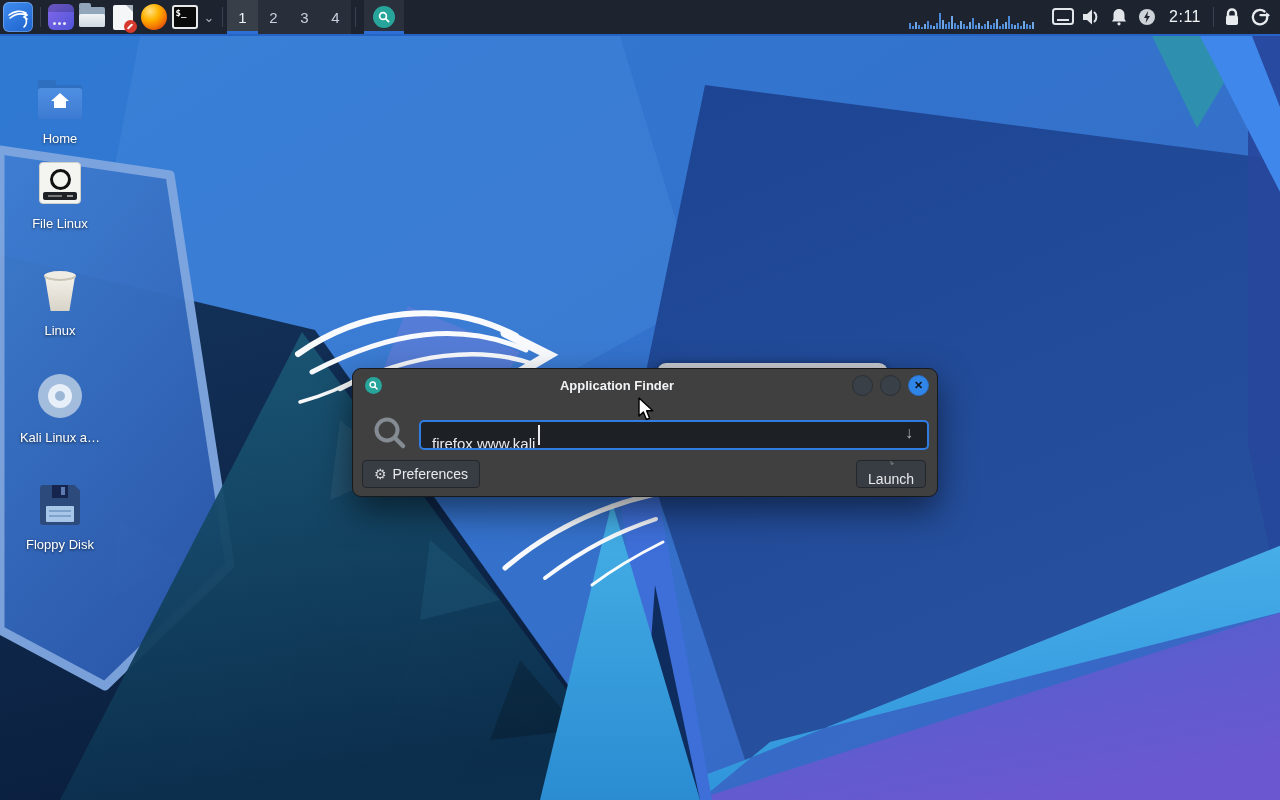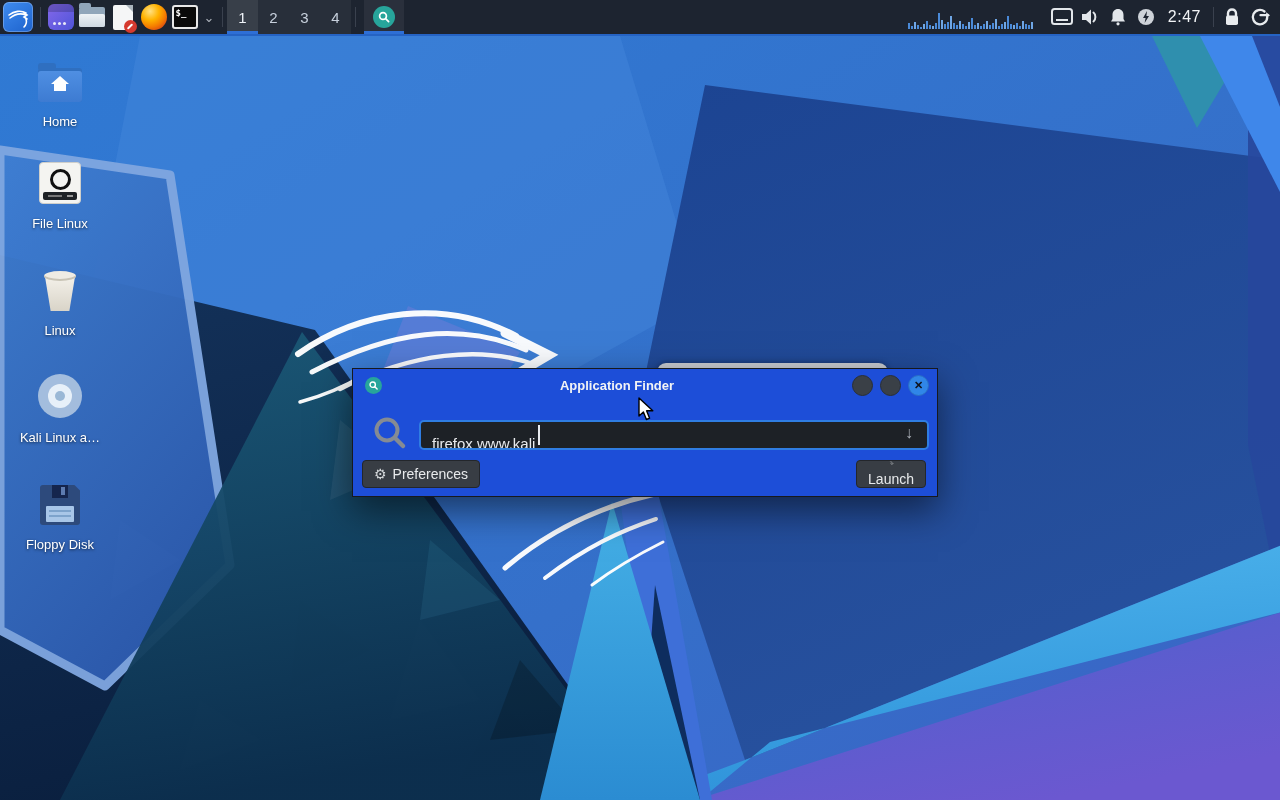--- a/index.html
+++ b/index.html
@@ -89,21 +89,21 @@
   .floppy .label { position:absolute; left:6px; right:6px; bottom:3px; height:16px; background:#a8c6e8; border-radius:1px; }
   .floppy .label i { position:absolute; left:3px; right:3px; top:4px; height:2px; background:#7da3cc;
             box-shadow:0 5px 0 #7da3cc; }
 
   
   .ghost-win { position:absolute; left:657px; top:363px; width:231px; height:12px; z-index:3;
                background:#c8cbd0; border-radius:9px 9px 0 0; box-shadow:0 0 6px rgba(0,0,0,.35); }
 
   
   .dialog { position:absolute; left:352px; top:368px; width:586px; height:129px; z-index:5;
-            background:#1d4ed8; border:1px solid #17191d; border-radius:0;
+            background:#404040; border:1px solid #17191d; border-radius:9px;
             box-shadow:0 14px 34px rgba(0,0,0,.5); }
   .titlebar { position:absolute; top:0; left:0; right:0; height:33px; display:flex; align-items:center; padding:0 8px; }
   .tb-icon { width:17px; height:17px; border-radius:50%; background:#27a59b; margin-left:4px;
              display:flex; align-items:center; justify-content:center; }
   .tb-title { flex:1; text-align:center; color:#f2f3f5; font-weight:bold; font-size:13px; }
   .tb-btns { display:flex; gap:7px; }
   .tb-circle { width:21px; height:21px; border-radius:50%; background:#3a4047; border:1px solid #2a2f35; }
   .tb-close { background:#3086e8; border-color:#2a6fc4; color:#10141c; font-size:11px; font-weight:bold;
               display:flex; align-items:center; justify-content:center; }
   .big-mag { position:absolute; left:18px; top:46px; }
@@ -331,38 +331,38 @@
         <path d="M10,2 C6.7,2 4.5,4.5 4.5,8 L4.5,12 L3,14.5 L17,14.5 L15.5,12 L15.5,8 C15.5,4.5 13.3,2 10,2 Z" fill="#e2e6ea"></path>
         <circle cx="10" cy="16.8" r="1.6" fill="#e2e6ea"></circle>
       </svg>
     </div>
     <div class="tray-ic">
       <svg width="20" height="20" viewBox="0 0 20 20">
         <circle cx="10" cy="10" r="8" fill="#ced3d9"></circle>
         <polygon points="11,4 7,11 9.6,11 8.6,16 13,9 10.4,9" fill="#1d2430"></polygon>
       </svg>
     </div>
-    <div class="clock">2:47</div>
+    <div class="clock">2:11</div>
     <div class="psep"></div>
     <div class="tray-ic">
       <svg width="18" height="20" viewBox="0 0 18 20">
         <path d="M5,9 L5,6.5 C5,4 6.6,2.5 9,2.5 C11.4,2.5 13,4 13,6.5 L13,9" stroke="#e8ebee" stroke-width="2.4" fill="none"></path>
         <rect x="3" y="8.5" width="12" height="9.5" rx="1.8" fill="#e8ebee"></rect>
       </svg>
     </div>
     <div class="tray-ic" style="margin-right:6px">
       <svg width="20" height="20" viewBox="0 0 20 20">
         <path d="M14.5,4.5 A7.2,7.2 0 1 0 17.2,10" stroke="#e8ebee" stroke-width="2.3" fill="none" stroke-linecap="round"></path>
         <line x1="10.5" y1="8.2" x2="17.5" y2="8.2" stroke="#e8ebee" stroke-width="2.3" stroke-linecap="round"></line>
         <polygon points="16.2,5.2 20,8.2 16.2,11.2" fill="#e8ebee"></polygon>
       </svg>
     </div>
   </div>
 
-  <div class="dicon" style="top:56px">
+  <div class="dicon" style="top:73px">
     <div class="glyph">
       <div class="home-folder">
         <svg width="20" height="18" viewBox="0 0 20 18">
           <polygon points="10,1 19,9 16,9 16,16 4,16 4,9 1,9" fill="#fff"></polygon>
         </svg>
       </div>
     </div>
     <div class="lbl">Home</div>
   </div>
 

